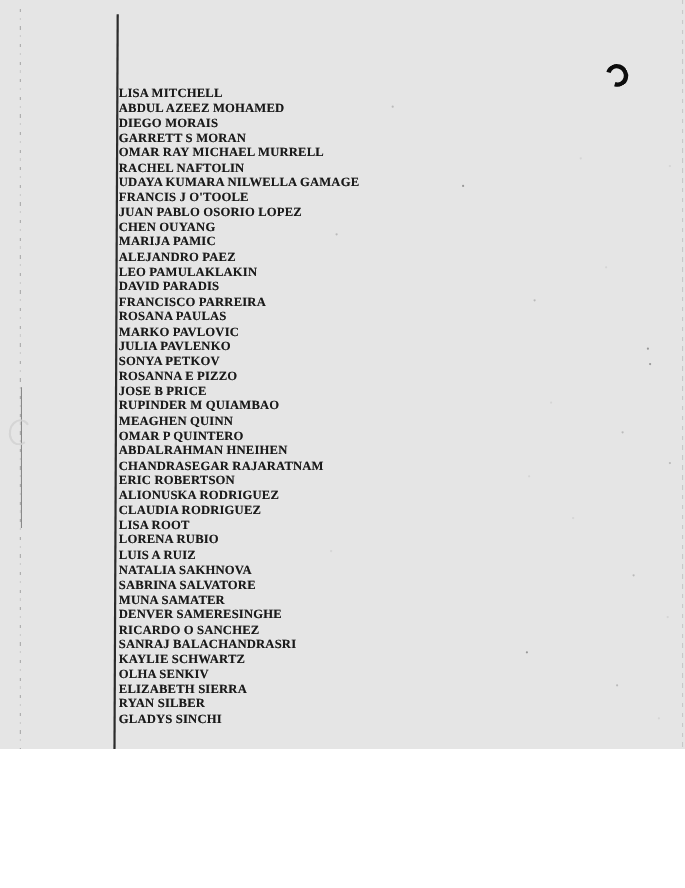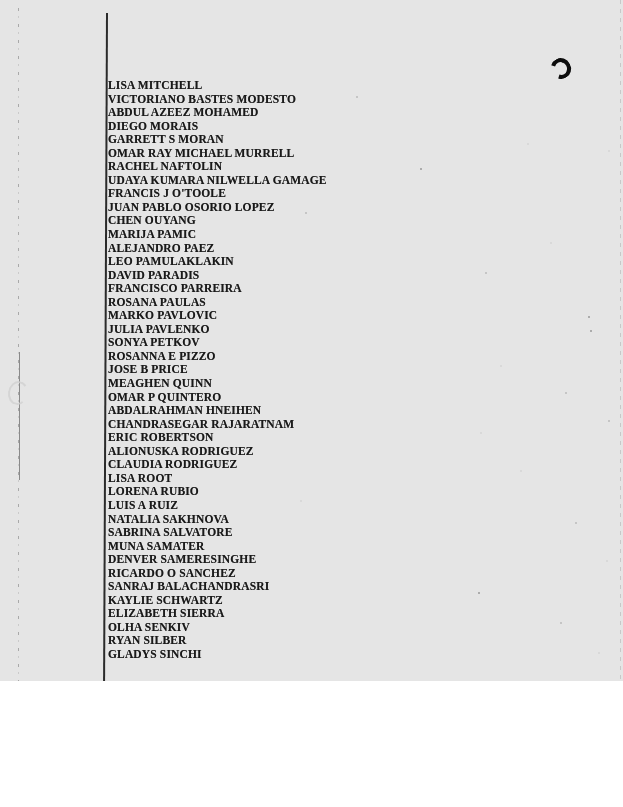--- a/index.html
+++ b/index.html
@@ -159,60 +159,60 @@
   <div class="left-artifact-solid"></div>
   <div class="right-artifact"></div>
 
   <div class="vrule"></div>
 
   <div class="crescent"></div>
   <div class="paren-mark"></div>
 
   <div class="names">
       <div class="name-row">LISA MITCHELL</div>
-      <div class="name-row">VICTORIANO BASTES MODESTO</div>
       <div class="name-row">ABDUL AZEEZ MOHAMED</div>
       <div class="name-row">DIEGO MORAIS</div>
       <div class="name-row">GARRETT S MORAN</div>
       <div class="name-row">OMAR RAY MICHAEL MURRELL</div>
       <div class="name-row">RACHEL NAFTOLIN</div>
       <div class="name-row">UDAYA KUMARA NILWELLA GAMAGE</div>
       <div class="name-row">FRANCIS J O'TOOLE</div>
       <div class="name-row">JUAN PABLO OSORIO LOPEZ</div>
       <div class="name-row">CHEN OUYANG</div>
       <div class="name-row">MARIJA PAMIC</div>
       <div class="name-row">ALEJANDRO PAEZ</div>
       <div class="name-row">LEO PAMULAKLAKIN</div>
       <div class="name-row">DAVID PARADIS</div>
       <div class="name-row">FRANCISCO PARREIRA</div>
       <div class="name-row">ROSANA PAULAS</div>
       <div class="name-row">MARKO PAVLOVIC</div>
       <div class="name-row">JULIA PAVLENKO</div>
       <div class="name-row">SONYA PETKOV</div>
       <div class="name-row">ROSANNA E PIZZO</div>
       <div class="name-row">JOSE B PRICE</div>
+      <div class="name-row">RUPINDER M QUIAMBAO</div>
       <div class="name-row">MEAGHEN QUINN</div>
       <div class="name-row">OMAR P QUINTERO</div>
       <div class="name-row">ABDALRAHMAN HNEIHEN</div>
       <div class="name-row">CHANDRASEGAR RAJARATNAM</div>
       <div class="name-row">ERIC ROBERTSON</div>
       <div class="name-row">ALIONUSKA RODRIGUEZ</div>
       <div class="name-row">CLAUDIA RODRIGUEZ</div>
       <div class="name-row">LISA ROOT</div>
       <div class="name-row">LORENA RUBIO</div>
       <div class="name-row">LUIS A RUIZ</div>
       <div class="name-row">NATALIA SAKHNOVA</div>
       <div class="name-row">SABRINA SALVATORE</div>
       <div class="name-row">MUNA SAMATER</div>
       <div class="name-row">DENVER SAMERESINGHE</div>
       <div class="name-row">RICARDO O SANCHEZ</div>
       <div class="name-row">SANRAJ BALACHANDRASRI</div>
       <div class="name-row">KAYLIE SCHWARTZ</div>
+      <div class="name-row">OLHA SENKIV</div>
       <div class="name-row">ELIZABETH SIERRA</div>
-      <div class="name-row">OLHA SENKIV</div>
       <div class="name-row">RYAN SILBER</div>
       <div class="name-row">GLADYS SINCHI</div>
     </div>
 
   <div class="pageno">4/5</div>
 
   <div class="hrule"></div>
 
   <div class="speck" style="left:356px; top:96px;"></div>
   <div class="speck light" style="left:527px; top:143px;"></div>

